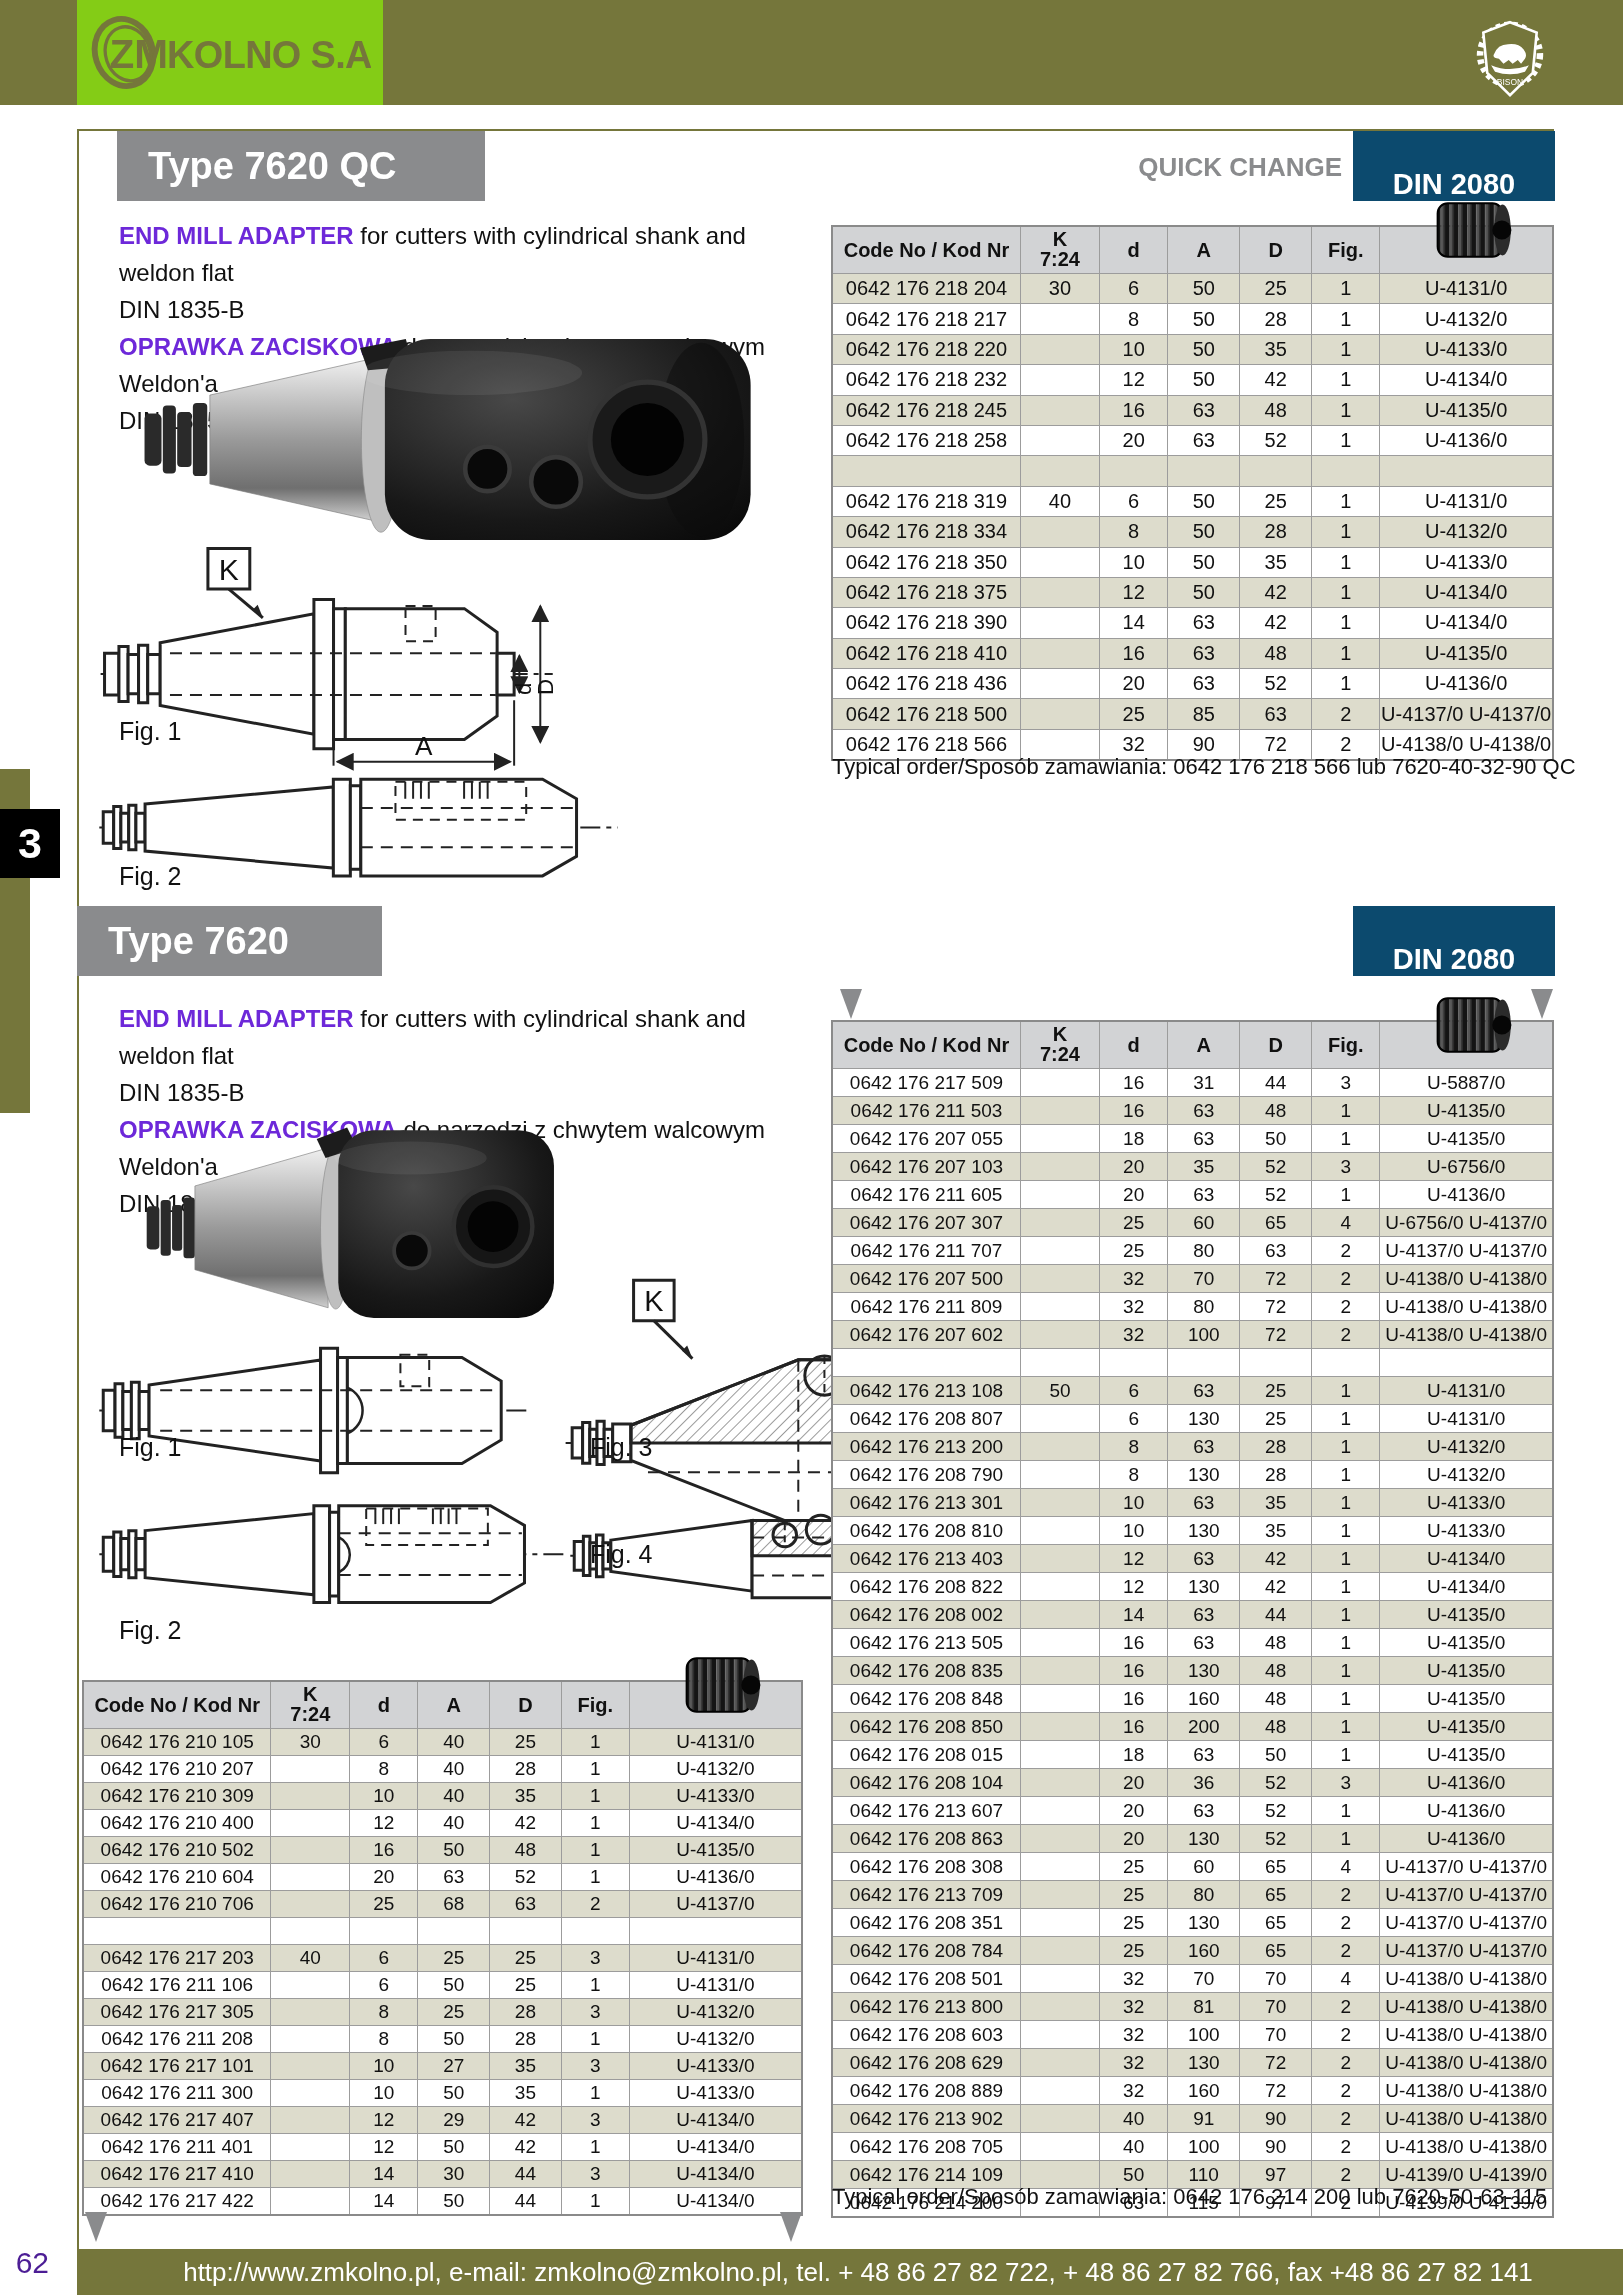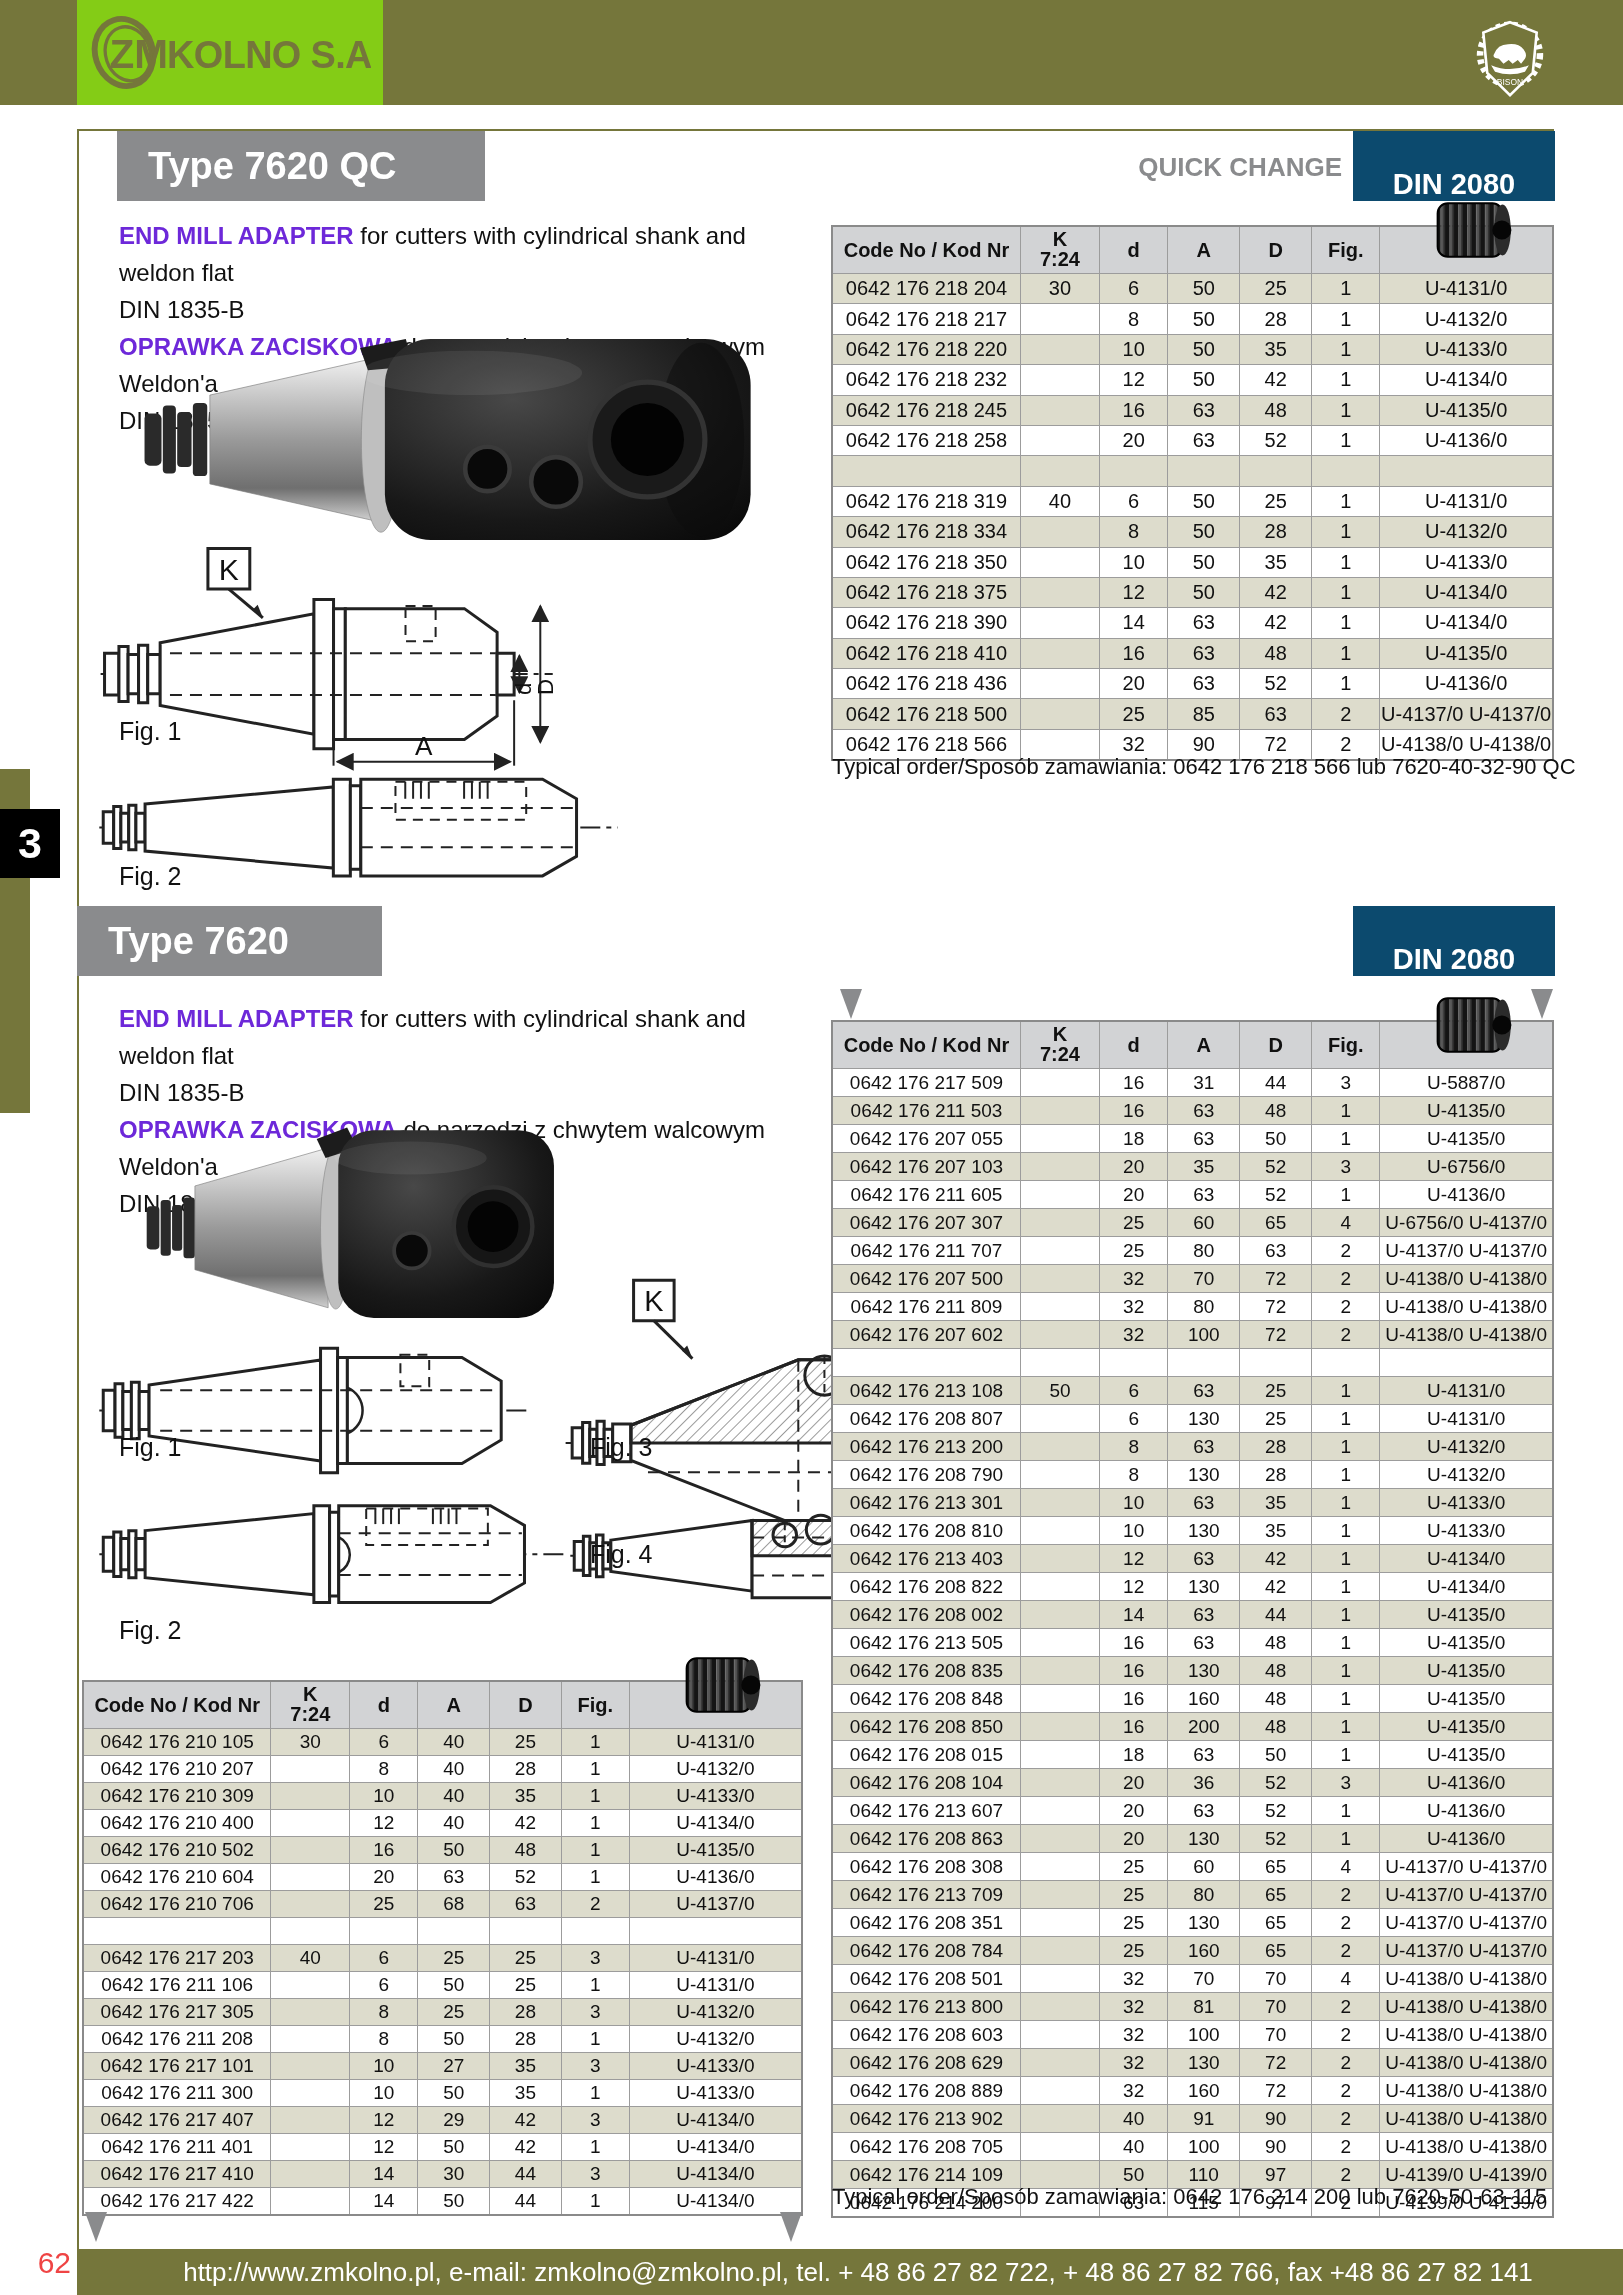--- a/index.html
+++ b/index.html
@@ -35,21 +35,21 @@
   .plug{position:absolute;right:39px;top:-25px;}
   .typical{font-size:22px;color:#111;}
   .figlabel{font-size:25px;color:#111;}
   .tri{width:0;height:0;border-left:11px solid transparent;border-right:11px solid transparent;
        border-top:30px solid #8A8B8D;}
   
   .sidetab{background:#000;color:#fff;font-weight:bold;font-size:43px;
            display:flex;align-items:center;justify-content:center;}
   
   .footband{background:#75763B;color:#fff;font-size:26px;display:flex;align-items:center;justify-content:center;padding-left:8px;}
-  .pagenum{font-size:30px;color:#ef4444;margin-left:22px;}
+  .pagenum{font-size:30px;color:#4c1d95;}
   svg{display:block;}
   .drawing line,.drawing path,.drawing rect,.drawing polygon,.drawing circle{vector-effect:non-scaling-stroke;}
 </style>
 </head>
 <body>
 
 <svg width="0" height="0" style="position:absolute">
   <defs>
     <pattern id="thr" width="14" height="90" patternUnits="userSpaceOnUse">
       <rect width="7" height="90" fill="#141414"></rect>

